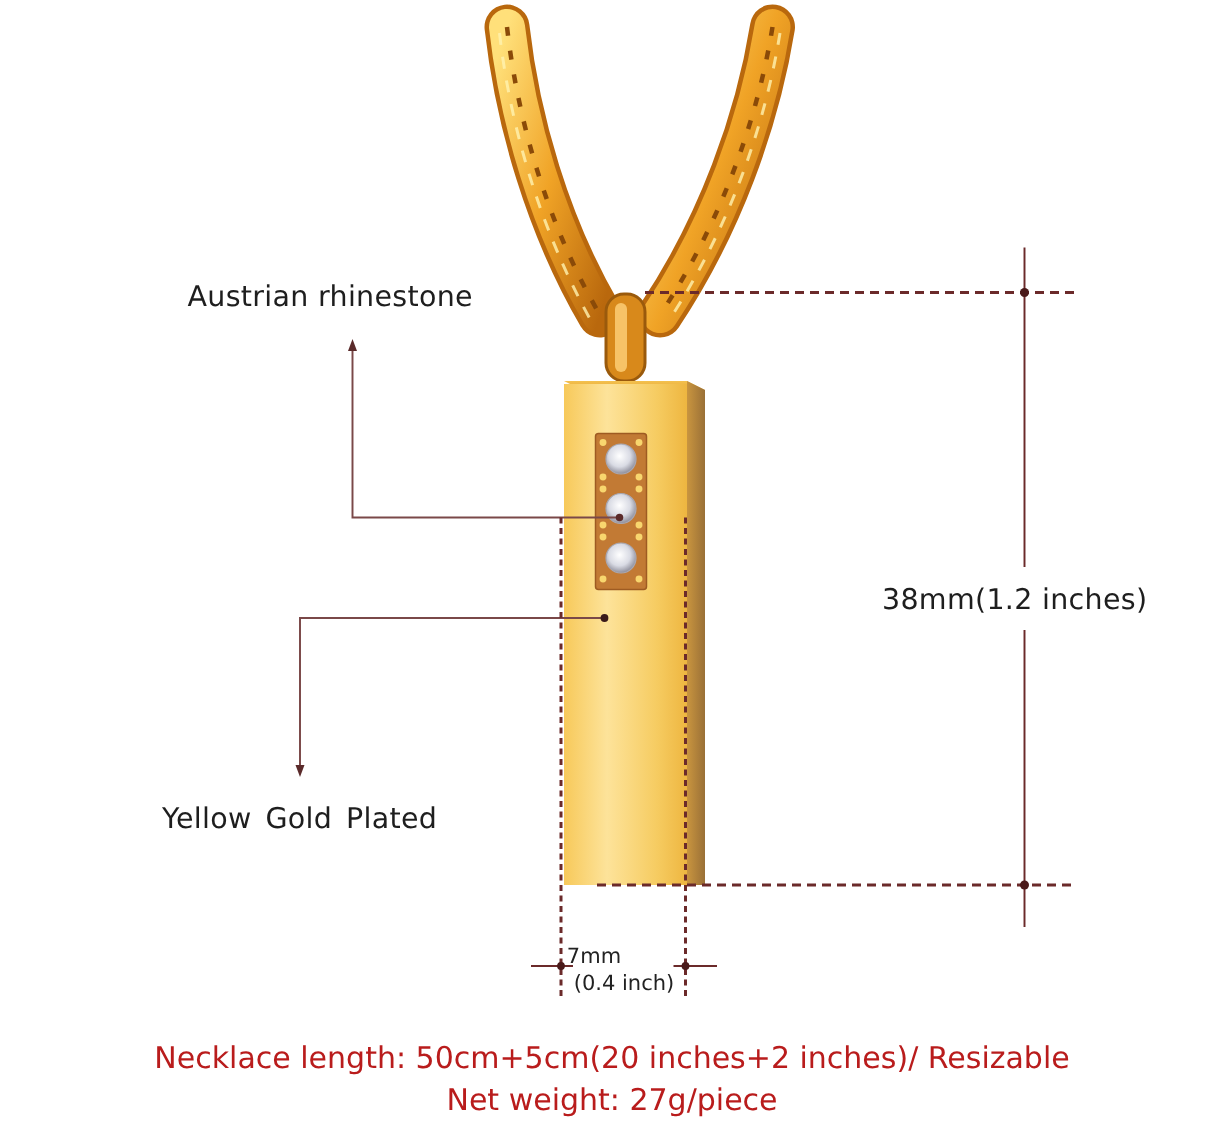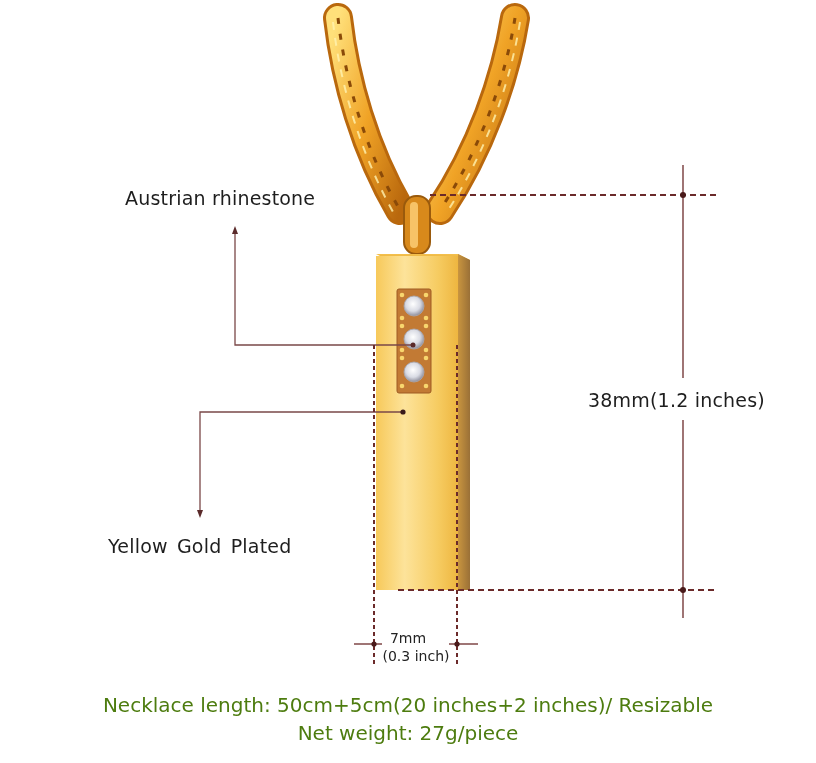--- a/index.html
+++ b/index.html
@@ -1,19 +1,19 @@
 <!DOCTYPE html>
 <html><head>
 <meta charset="utf-8">
 <style>
   html, body { margin:0; padding:0; background:#ffffff; }
   body { width:816px; height:763px; position:relative; overflow:hidden;
          font-family:"DejaVu Sans", "Liberation Sans", sans-serif; color:#222; }
   .label { position:absolute; font-size:19px; color:#1e1e1e; white-space:nowrap; letter-spacing:0.2px; }
-  .spec { position:absolute; left:0; width:816px; text-align:center; font-size:20px; color:#4d7c0f; }
+  .spec { position:absolute; left:0; width:816px; text-align:center; font-size:20px; color:#b91c1c; }
   .dim-small { position:absolute; font-size:14px; color:#222; text-align:center; line-height:16px; }
   svg { position:absolute; left:0; top:0; }
 </style>
 </head>
 <body>
 
 <svg width="816" height="763" viewBox="0 0 816 763">
   <defs>
     <linearGradient id="barGrad" x1="0" x2="1" y1="0" y2="0">
       <stop offset="0" stop-color="#f7c95a"></stop>
@@ -113,17 +113,17 @@
     <line x1="449" y1="644" x2="478" y2="644" stroke-width="1.3"></line>
     <circle cx="374" cy="644" r="2.6" fill="#4a1a1a" stroke="none"></circle>
     <circle cx="457" cy="644" r="2.6" fill="#4a1a1a" stroke="none"></circle>
   </g>
 </svg>
 
 <div class="label" style="left:125px; top:187px;text-align:center;">Austrian rhinestone</div>
 <div class="label" style="left:98px; top:535px; word-spacing:3px;margin-left:10px;">Yellow Gold Plated</div>
 <div class="label" style="left:588px; top:389px; font-size:19px;">38mm(1.2 inches)</div>
 
-<div class="dim-small" style="left:368px; top:630px; width:80px;">7mm</div>
-<div class="dim-small" style="left:366px; top:648px; width:100px;">(0.3 inch)</div>
+<div class="dim-small" style="left:356px; top:630px; width:80px;">7mm</div>
+<div class="dim-small" style="left:366px; top:648px; width:100px;">(0.4 inch)</div>
 
 <div class="spec" style="top:693px;">Necklace length: 50cm+5cm(20 inches+2 inches)/ Resizable</div>
 <div class="spec" style="top:721px;">Net weight: 27g/piece</div>
 
 </body></html>

